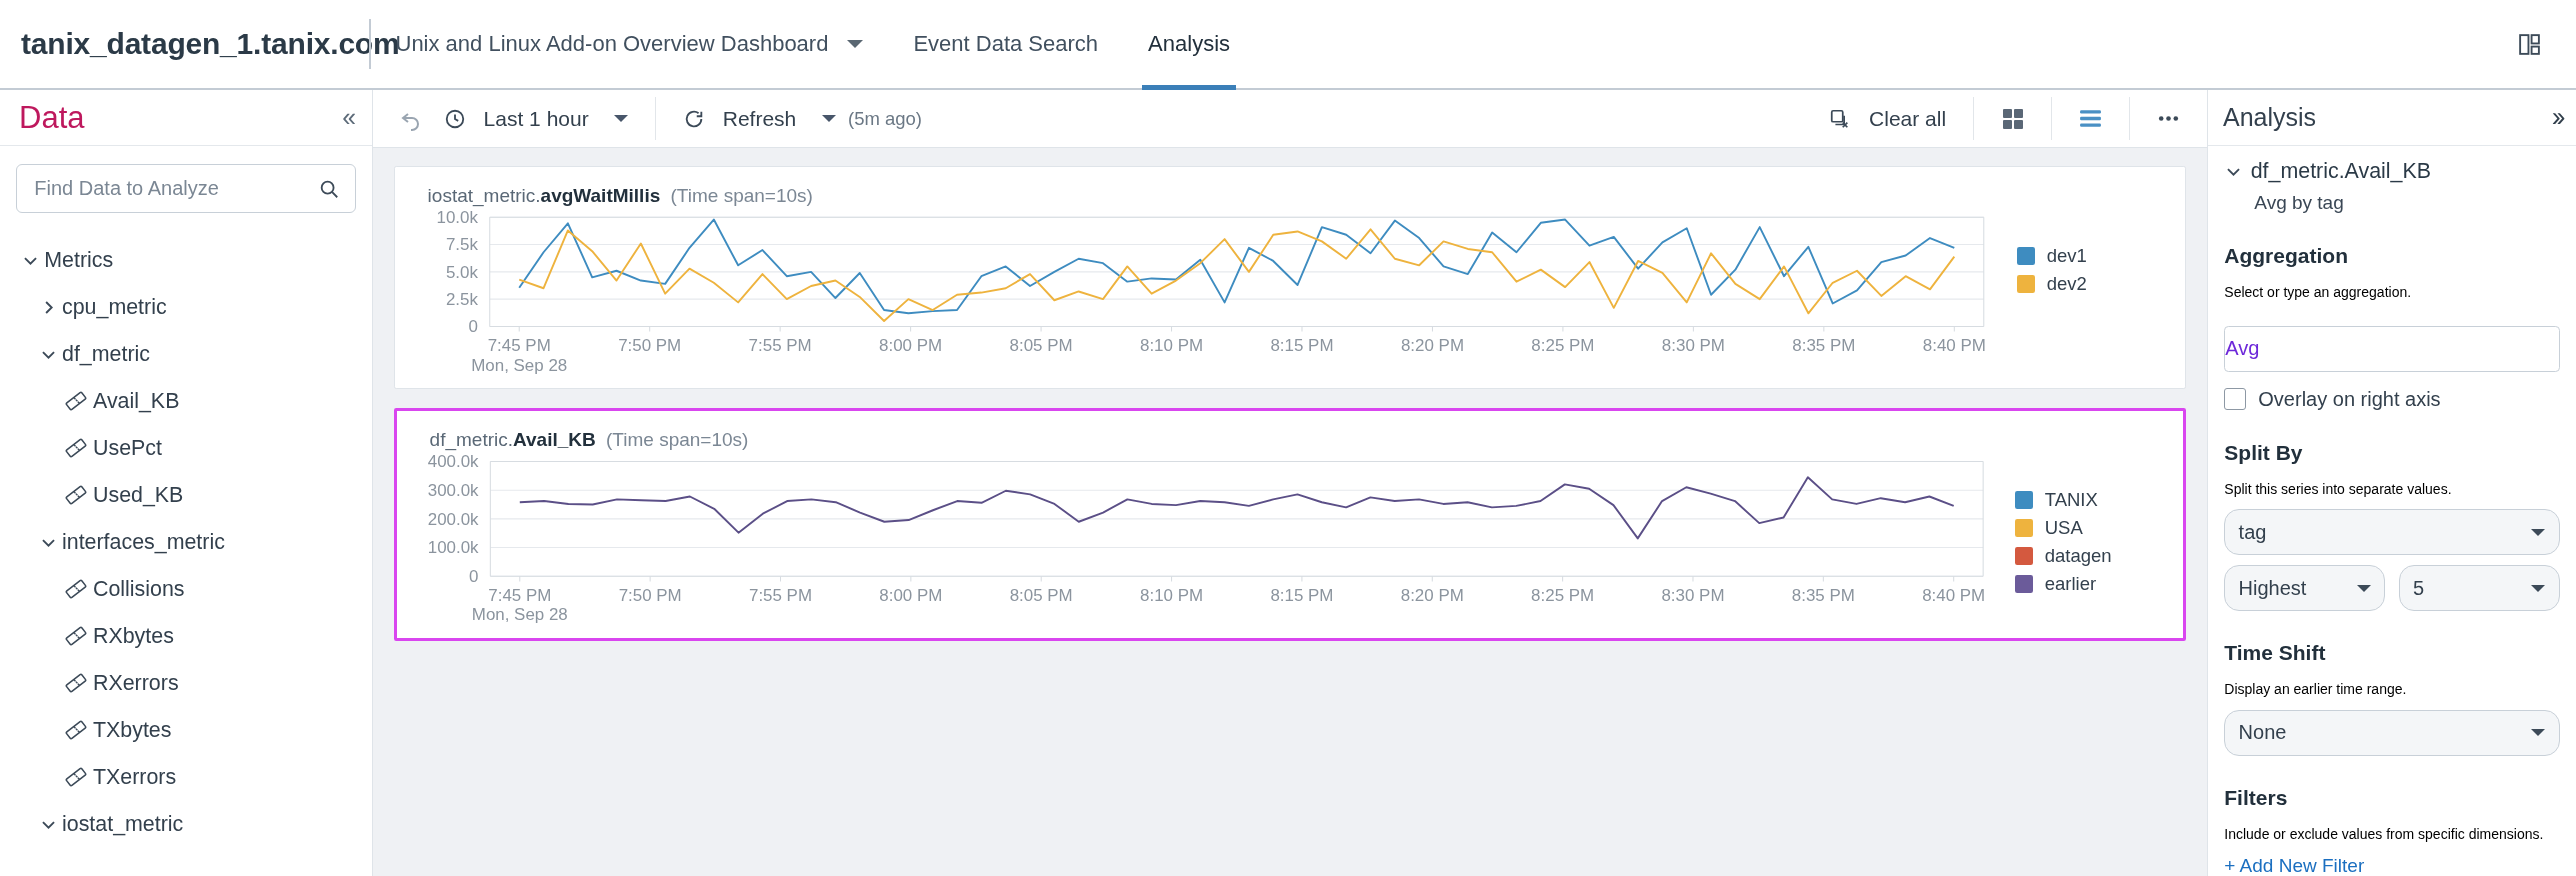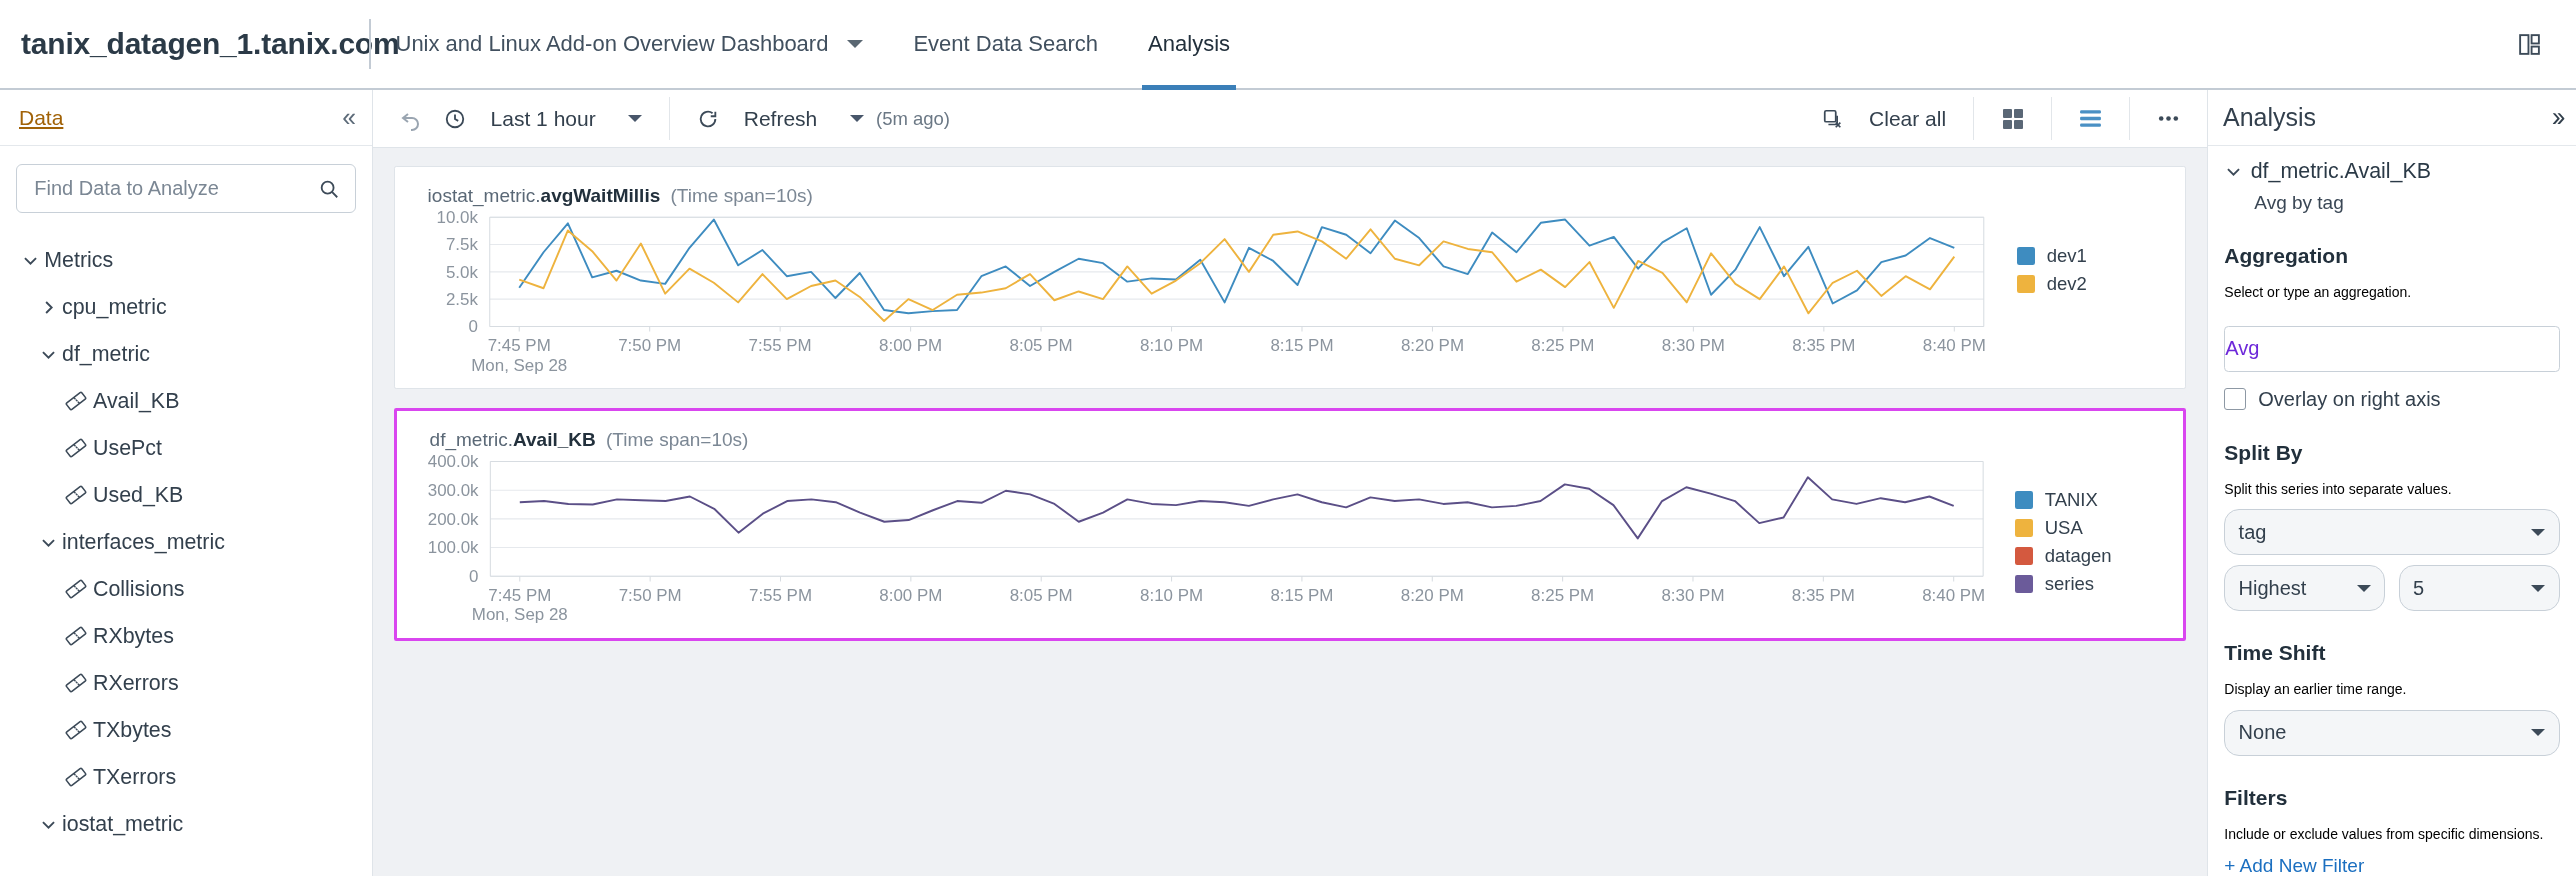--- a/index.html
+++ b/index.html
@@ -51,21 +51,21 @@
   
   .sidebar {
     width: 373px; min-width: 373px;
     background: #ffffff; border-right: 1.5px solid #dfe4e9;
     display: flex; flex-direction: column;
   }
   .sidebar-head {
     height: 56px; min-height: 56px; display: flex; align-items: center;
     padding: 0 19px; border-bottom: 1.5px solid #e4e8ec;
   }
-  .sidebar-title { font-size: 21px; color: #a16207; text-decoration: underline; }
+  .sidebar-title { font-size: 31px; color: #be185d; }
   .collapse-icon { margin-left: auto; font-size: 25px; color: #5d6b79; cursor: pointer; letter-spacing: -3px; }
   .search-wrap { padding: 18px 16.3px 7.4px 16.3px; }
   .search-box {
     height: 49px; border: 1.5px solid #c8d0d8; border-radius: 6px;
     display: flex; align-items: center; padding: 0 15px; background: #fff;
   }
   .search-input {
     border: 0; outline: 0; flex: 1; font-size: 20px; color: #33404d;
     font-family: "Liberation Sans", sans-serif; background: transparent;
   }
@@ -84,21 +84,21 @@
 
   
   .center { flex: 1; display: flex; flex-direction: column; min-width: 0; background: #eff1f4; }
   .toolbar {
     height: 58px; min-height: 58px; background: #fff;
     display: flex; align-items: stretch; border-bottom: 1.5px solid #dfe4e9;
   }
   .tb-group { display: flex; align-items: center; padding: 0 16.3px; }
   .tb-sep { width: 1.5px; background: #e2e6ea; margin: 7.4px 0; }
   .tb-btn {
-    display: flex; align-items: center; gap: 25px; padding: 0 10.3px;
+    display: flex; align-items: center; gap: 18px; padding: 0 10.3px;
     font-size: 21px; color: #33404d; cursor: pointer; white-space: nowrap;
   }
   .tb-caret {
     border-left: 7.4px solid transparent; border-right: 7.4px solid transparent;
     border-top: 7.4px solid #48566a; margin-left: 7.4px;
   }
   .tb-muted { font-size: 18.5px; color: #6b7885; margin-left: 2px; white-space: nowrap; }
   .tb-right { margin-left: auto; display: flex; align-items: stretch; }
 
   .charts-area { flex: 1; padding: 18px 21px 0 21px; overflow: hidden; }
@@ -504,21 +504,21 @@
                 <div class="legend-item">
                   <span class="swatch" style="background: rgb(238, 179, 62);"></span>
                   <span>USA</span>
                 </div>
                 <div class="legend-item">
                   <span class="swatch" style="background: rgb(212, 89, 63);"></span>
                   <span>datagen</span>
                 </div>
                 <div class="legend-item">
                   <span class="swatch" style="background: rgb(107, 91, 154);"></span>
-                  <span>series</span>
+                  <span>earlier</span>
                 </div>
               </div>
             </div>
           </div>
         </div>
     </div>
 
     <div class="rightpanel">
       <div class="rp-head">
         <span class="rp-title">Analysis</span>

